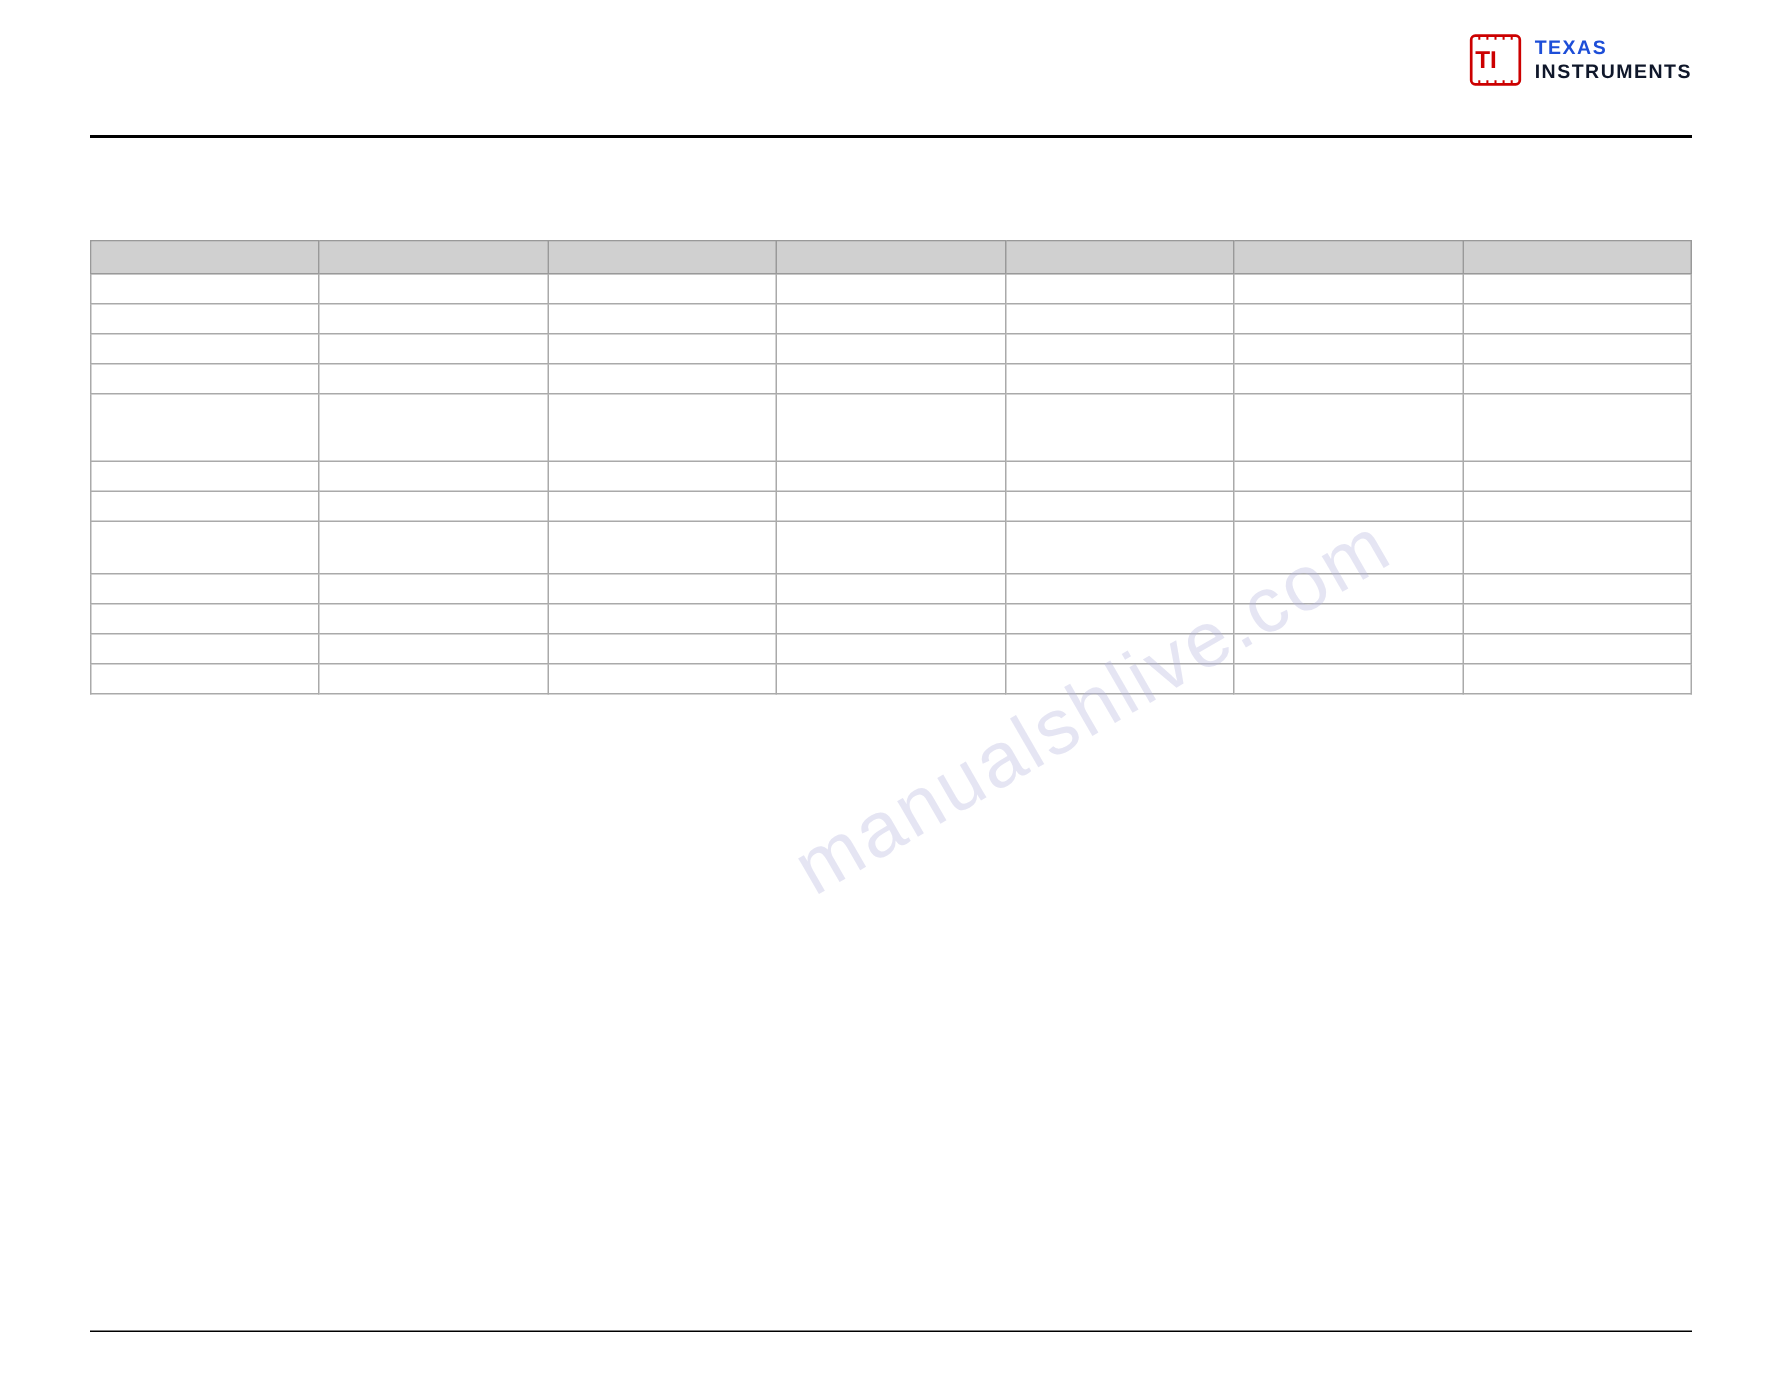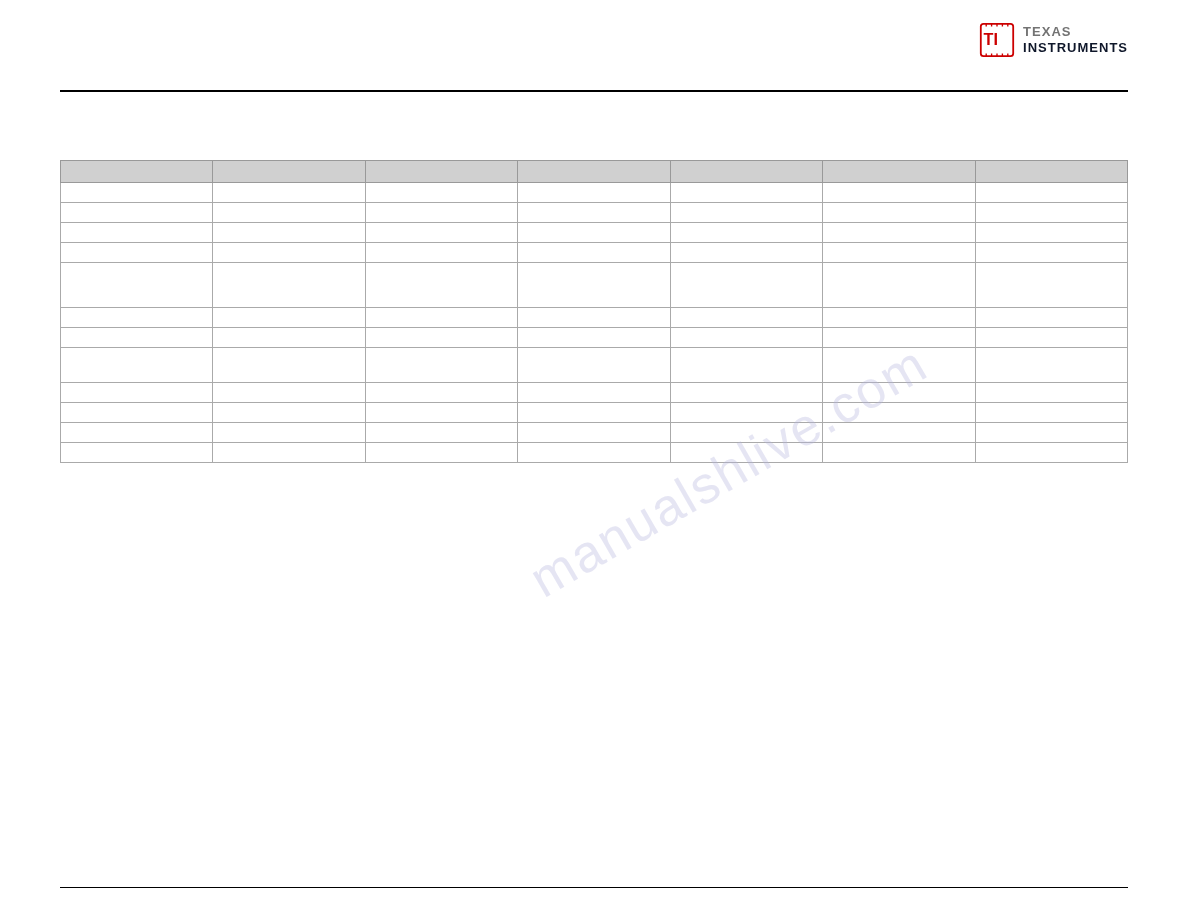--- a/index.html
+++ b/index.html
@@ -45,21 +45,21 @@
     .ti-logo-text {
       display: flex;
       flex-direction: column;
       line-height: 1.2;
     }
 
     .ti-logo-text .texas {
       font-size: 13px;
       font-weight: bold;
       letter-spacing: 1px;
-      color: #737373;
+      color: #1d4ed8;
     }
 
     .ti-logo-text .instruments {
       font-size: 13px;
       font-weight: bold;
       letter-spacing: 1px;
       color: #0f172a;
     }
 
     

